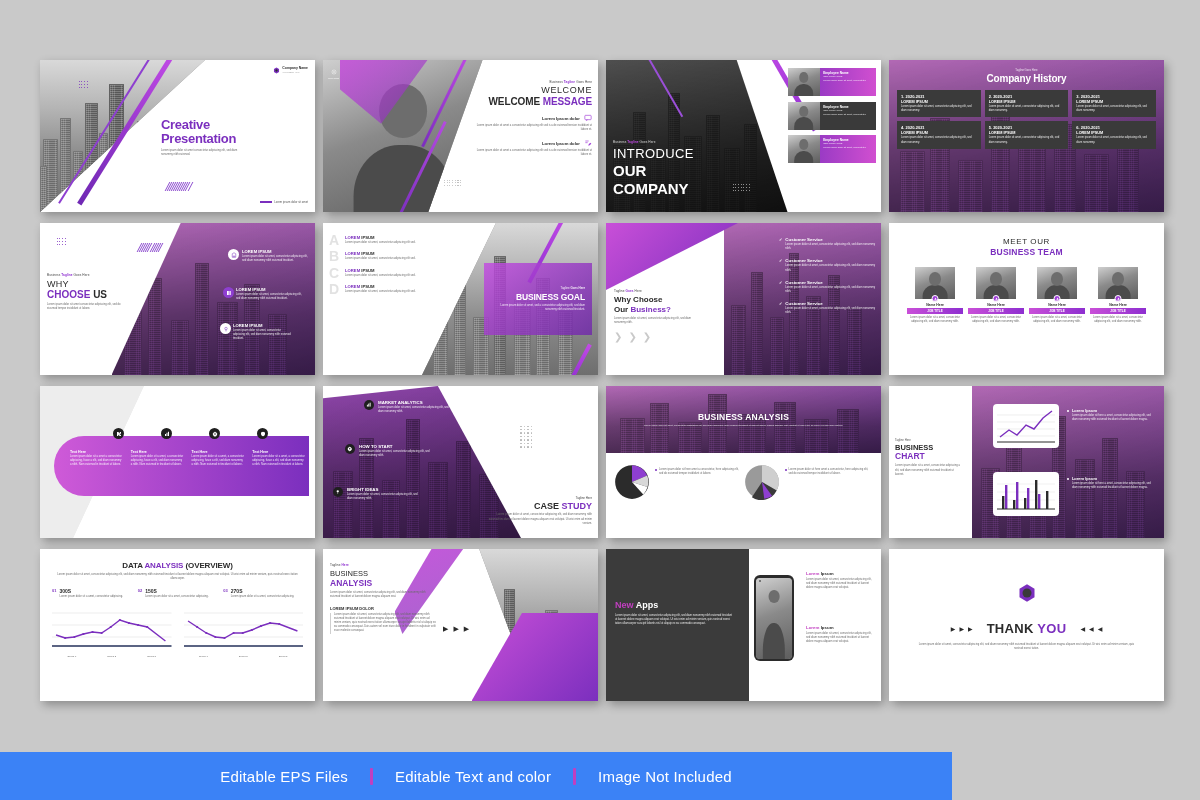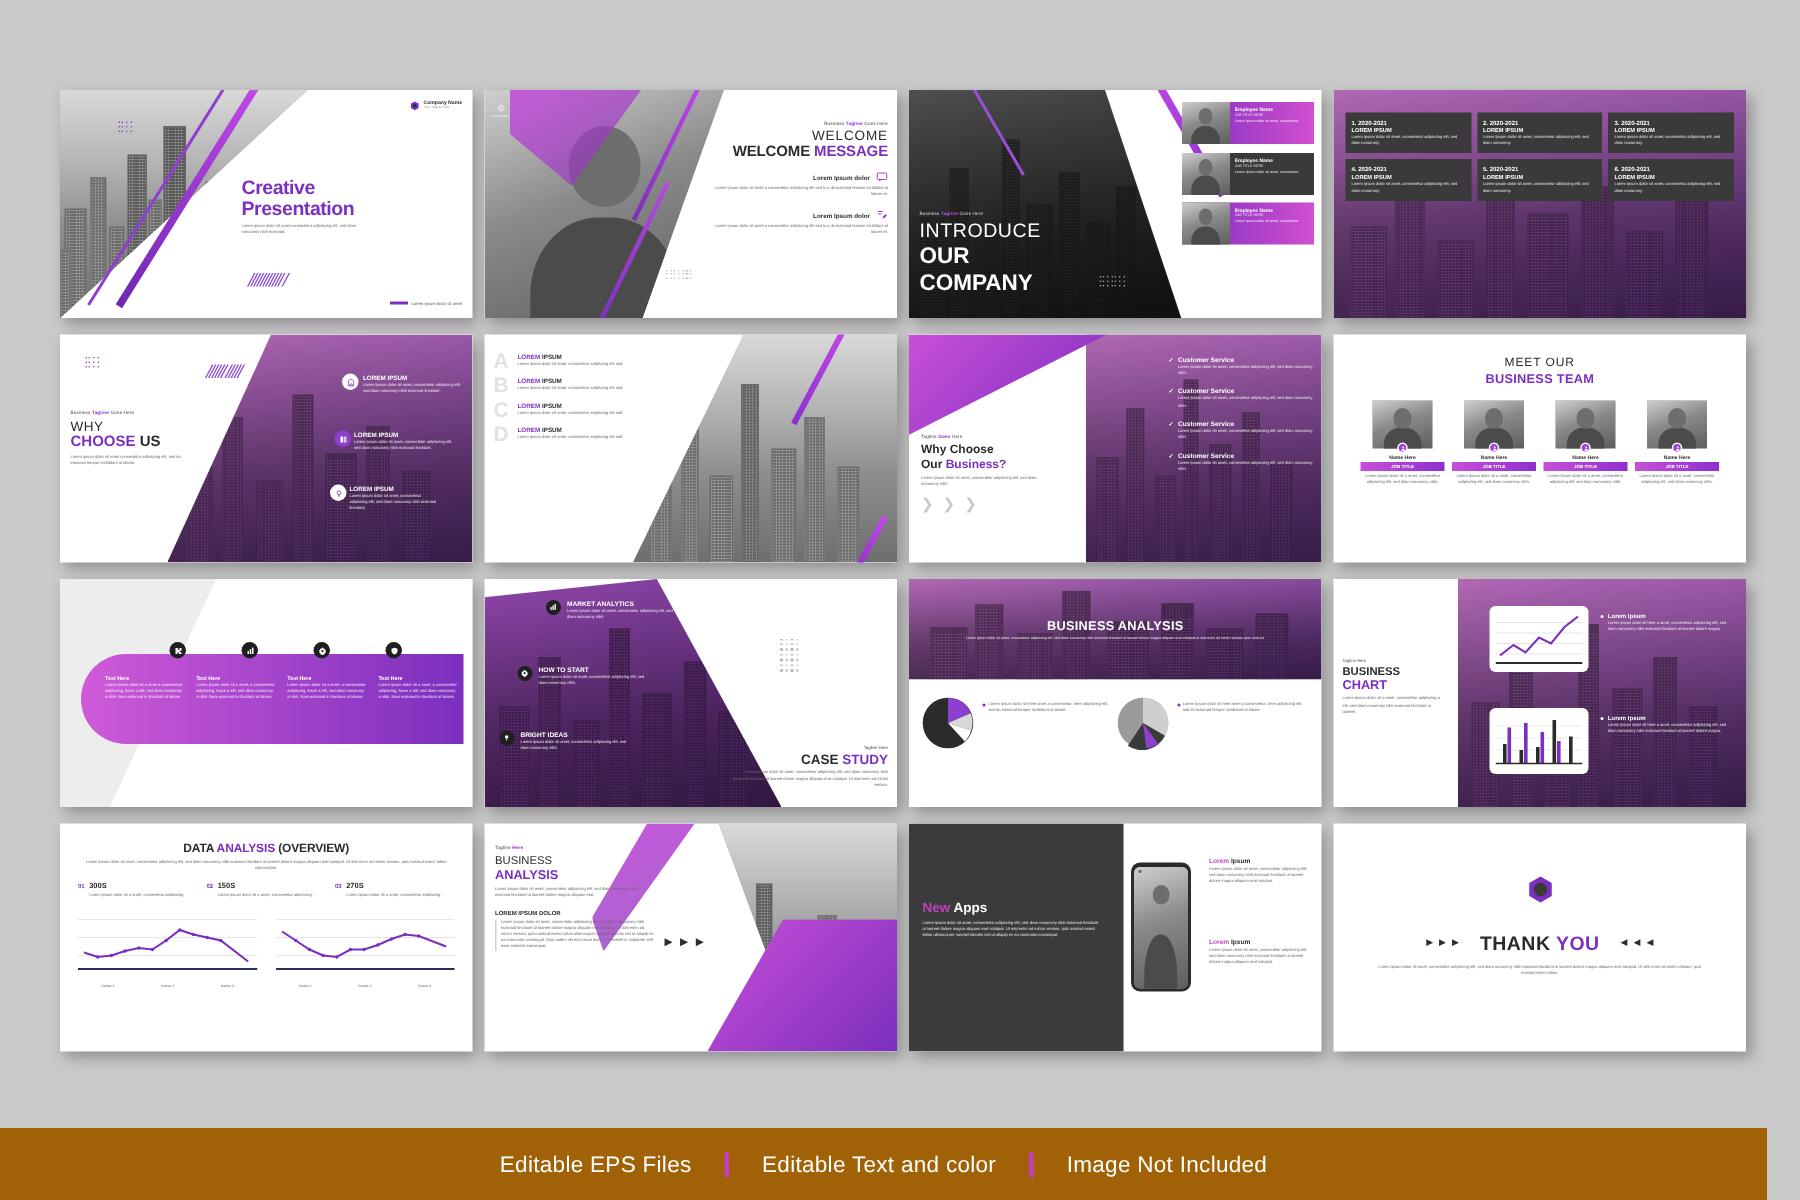--- a/index.html
+++ b/index.html
@@ -104,22 +104,22 @@
   }
   .badge.white { background:#fff; color:#7b2fbe; }
   .s1-photo2 { position:absolute; left:0; top:0; width:60%; height:100%;
     clip-path: polygon(0 0, 100% 0, 0 100%); }
 
   
   .diag { position:absolute; }
 
   
   .banner {
-    position:absolute; left:0; bottom:0; width:1178px; height:48px;
-    background:#a16207; display:flex; align-items:center; justify-content:center;
+    position:absolute; left:0; bottom:0; width:952px; height:48px;
+    background:#3b82f6; display:flex; align-items:center; justify-content:center;
     gap:22px;
   }
   .banner span { color:#fff; font-size:15px; letter-spacing:.2px; }
   .banner .sep { width:3px; height:17px; background:#c13fc0; border-radius:1px; }
   .chk { color:#fff; font-size:4px; font-weight:700; }
 </style>
 </head>
 <body>
 
 <div class="deck">
@@ -356,20 +356,24 @@
       <span class="b" style="left:4%;width:9%;height:40%"></span>
       <span class="b" style="left:15%;width:7%;height:62%"></span>
       <span class="b" style="left:25%;width:9%;height:34%"></span>
       <span class="b" style="left:37%;width:7%;height:70%"></span>
       <span class="b" style="left:47%;width:10%;height:46%"></span>
       <span class="b" style="left:60%;width:8%;height:58%"></span>
       <span class="b" style="left:71%;width:9%;height:38%"></span>
       <span class="b" style="left:83%;width:8%;height:54%"></span>
     </div>
     <div style="position:absolute;inset:0;padding:9px 8px 8px">
+      <div style="text-align:center">
+        <div style="font-size:2.7px;color:rgba(255,255,255,.82)">Tagline Goes Here</div>
+        <div style="font-size:10px;font-weight:700;color:#fff;letter-spacing:-.2px;margin-top:1px">Company History</div>
+      </div>
       <div style="display:grid;grid-template-columns:repeat(3,1fr);gap:4px;margin-top:6px">
         <div style="background:#3a3a3a;padding:4px 4px">
           <div style="font-size:4px;font-weight:700;color:#fff"><span>1.</span> <span>2020-2021</span></div>
           <div style="font-size:3.8px;font-weight:700;color:#fff;margin-top:.5px">LOREM IPSUM</div>
           <div class="lorem-w" style="margin-top:1.5px">Lorem ipsum dolor sit amet, consectetur adipiscing elit, sed diam nonummy.</div>
         </div>
         <div style="background:#3a3a3a;padding:4px 4px">
           <div style="font-size:4px;font-weight:700;color:#fff"><span>2.</span> <span>2020-2021</span></div>
           <div style="font-size:3.8px;font-weight:700;color:#fff;margin-top:.5px">LOREM IPSUM</div>
           <div class="lorem-w" style="margin-top:1.5px">Lorem ipsum dolor sit amet, consectetur adipiscing elit, sed diam nonummy.</div>
@@ -492,20 +496,27 @@
         <span class="b" style="left:29%;width:9%;height:38%"></span>
         <span class="b" style="left:41%;width:7%;height:78%;background:#5e5e5e"></span>
         <span class="b" style="left:52%;width:10%;height:50%"></span>
         <span class="b" style="left:65%;width:8%;height:64%"></span>
         <span class="b" style="left:77%;width:9%;height:42%"></span>
       </div>
     </div>
     <div class="diag" style="right:18%;top:-8%;width:4px;height:50%;background:linear-gradient(180deg,#c24ae6,#8e2fd0);transform:rotate(28deg)"></div>
     <div class="diag" style="right:6%;bottom:-6%;width:4px;height:28%;background:linear-gradient(180deg,#c24ae6,#8e2fd0);transform:rotate(28deg)"></div>
 
+    <div style="position:absolute;right:6px;top:40px;width:108px;height:72px;background:linear-gradient(135deg,rgba(195,75,225,.82),rgba(110,38,170,.80));padding:8px 7px;display:flex;flex-direction:column;justify-content:center;align-items:flex-end;text-align:right">
+      <div style="font-size:2.9px;color:rgba(255,255,255,.9)">
+        <span>Tagline</span> <b>Goes Here</b>
+      </div>
+      <div style="font-size:8.5px;font-weight:700;color:#fff;margin-top:2px;letter-spacing:-.1px">BUSINESS GOAL</div>
+      <div class="lorem-w" style="margin-top:2.5px">Lorem ipsum dolor sit amet, sed a consectetur adipiscing elit, sed diam nonummy nibh euismod tincidunt.</div>
+    </div>
 
     <div style="position:absolute;left:6px;top:12px;width:108px;display:flex;flex-direction:column;gap:4.5px">
       <div style="display:flex;gap:4px;align-items:flex-start">
         <span style="font-size:14px;font-weight:700;color:#e2e2e2;line-height:.85;width:12px">A</span>
         <span style="flex:1">
           <span style="font-size:4.2px;font-weight:700;display:block"><span class="purple">LOREM </span><span style="color:#2b2b2b">IPSUM</span></span>
           <span class="lorem" style="display:block;margin-top:1px">Lorem ipsum dolor sit amet, consectetur adipiscing elit sed.</span>
         </span>
       </div>
       <div style="display:flex;gap:4px;align-items:flex-start">

